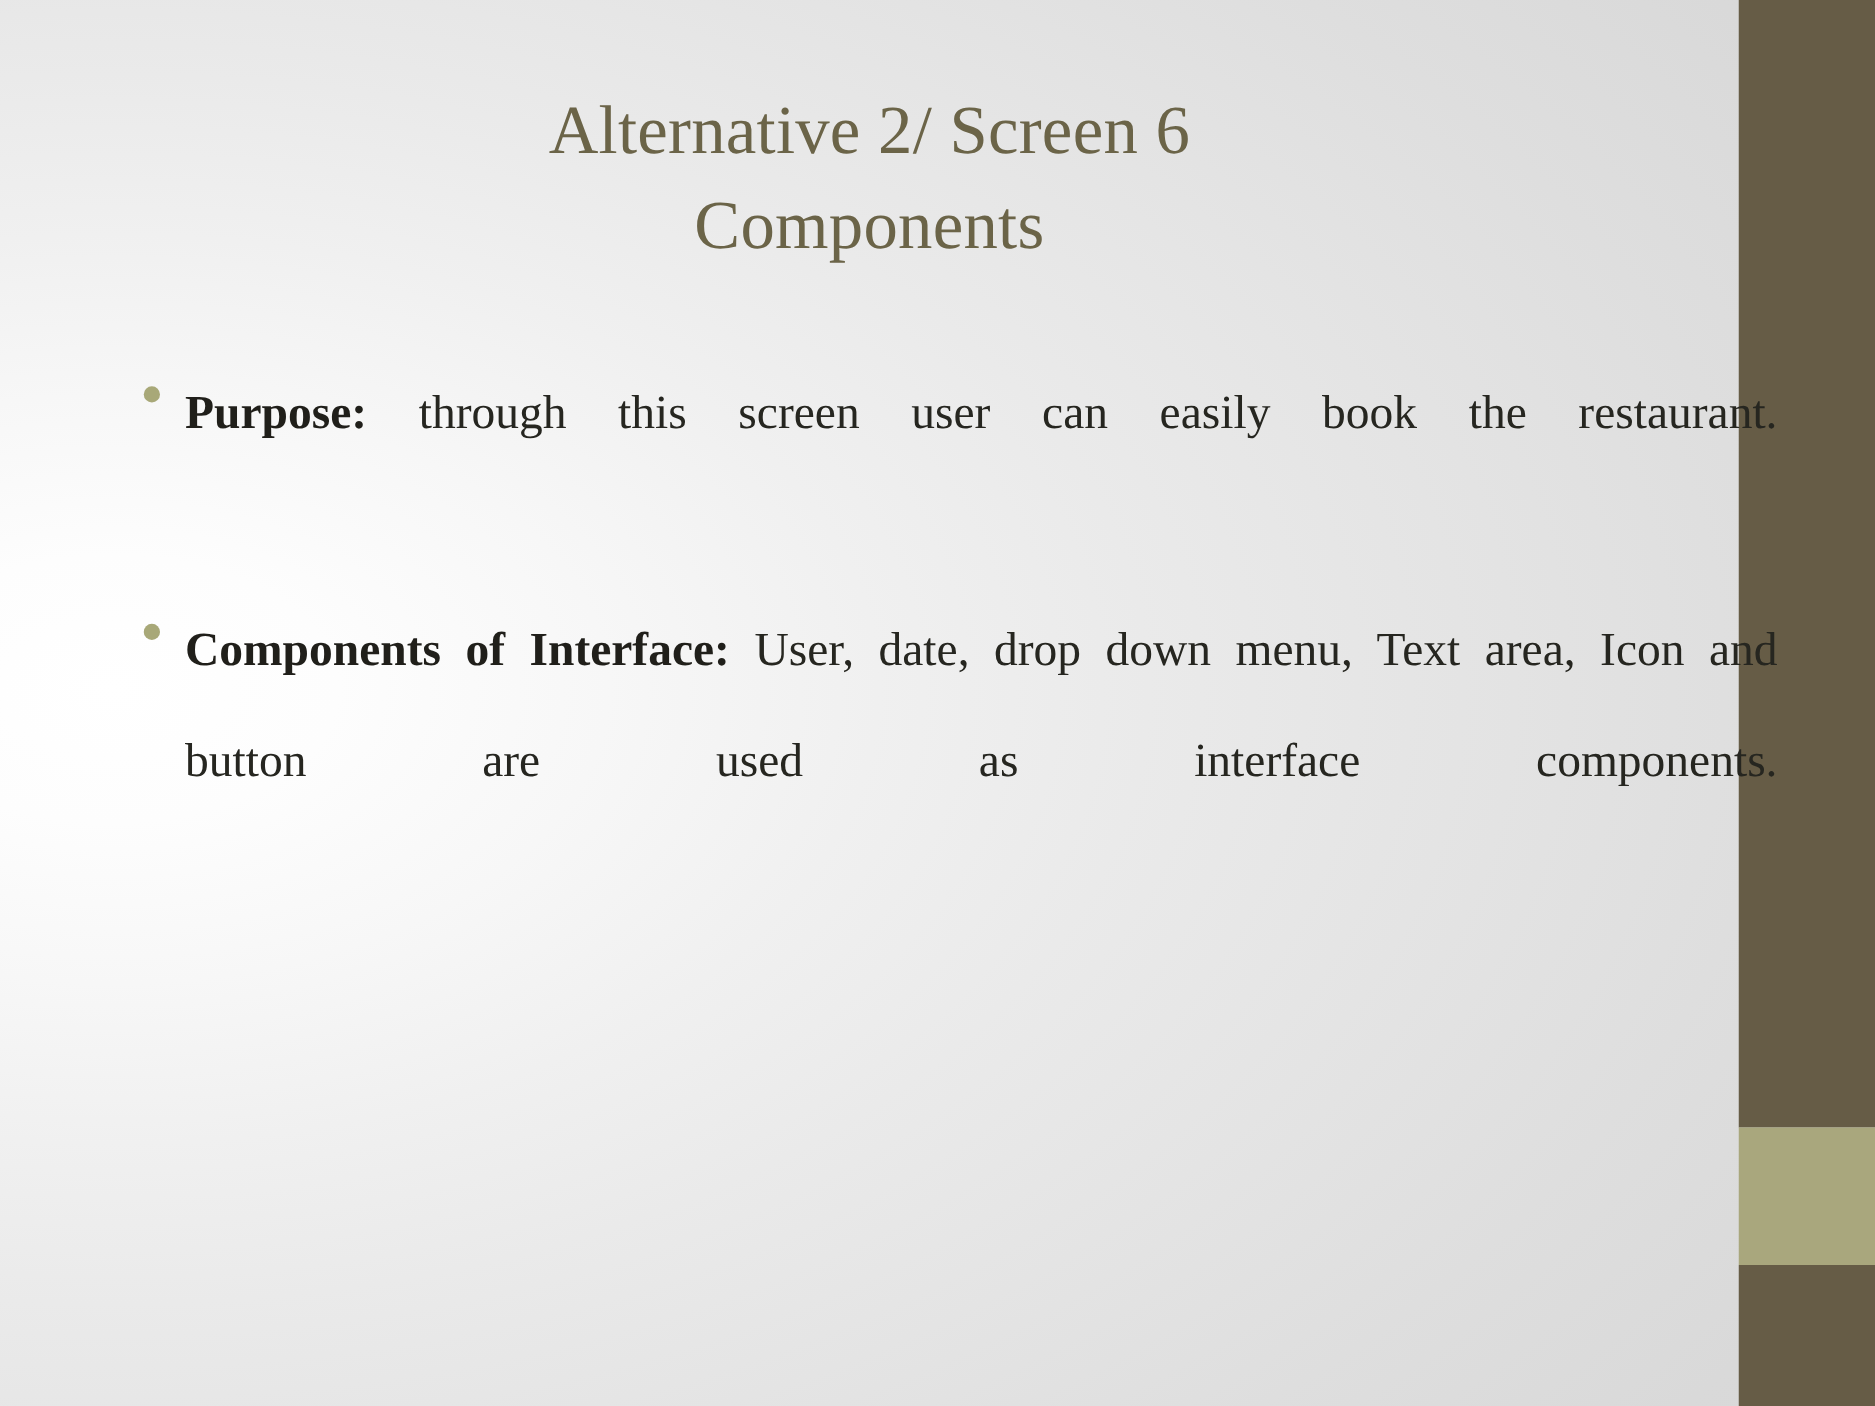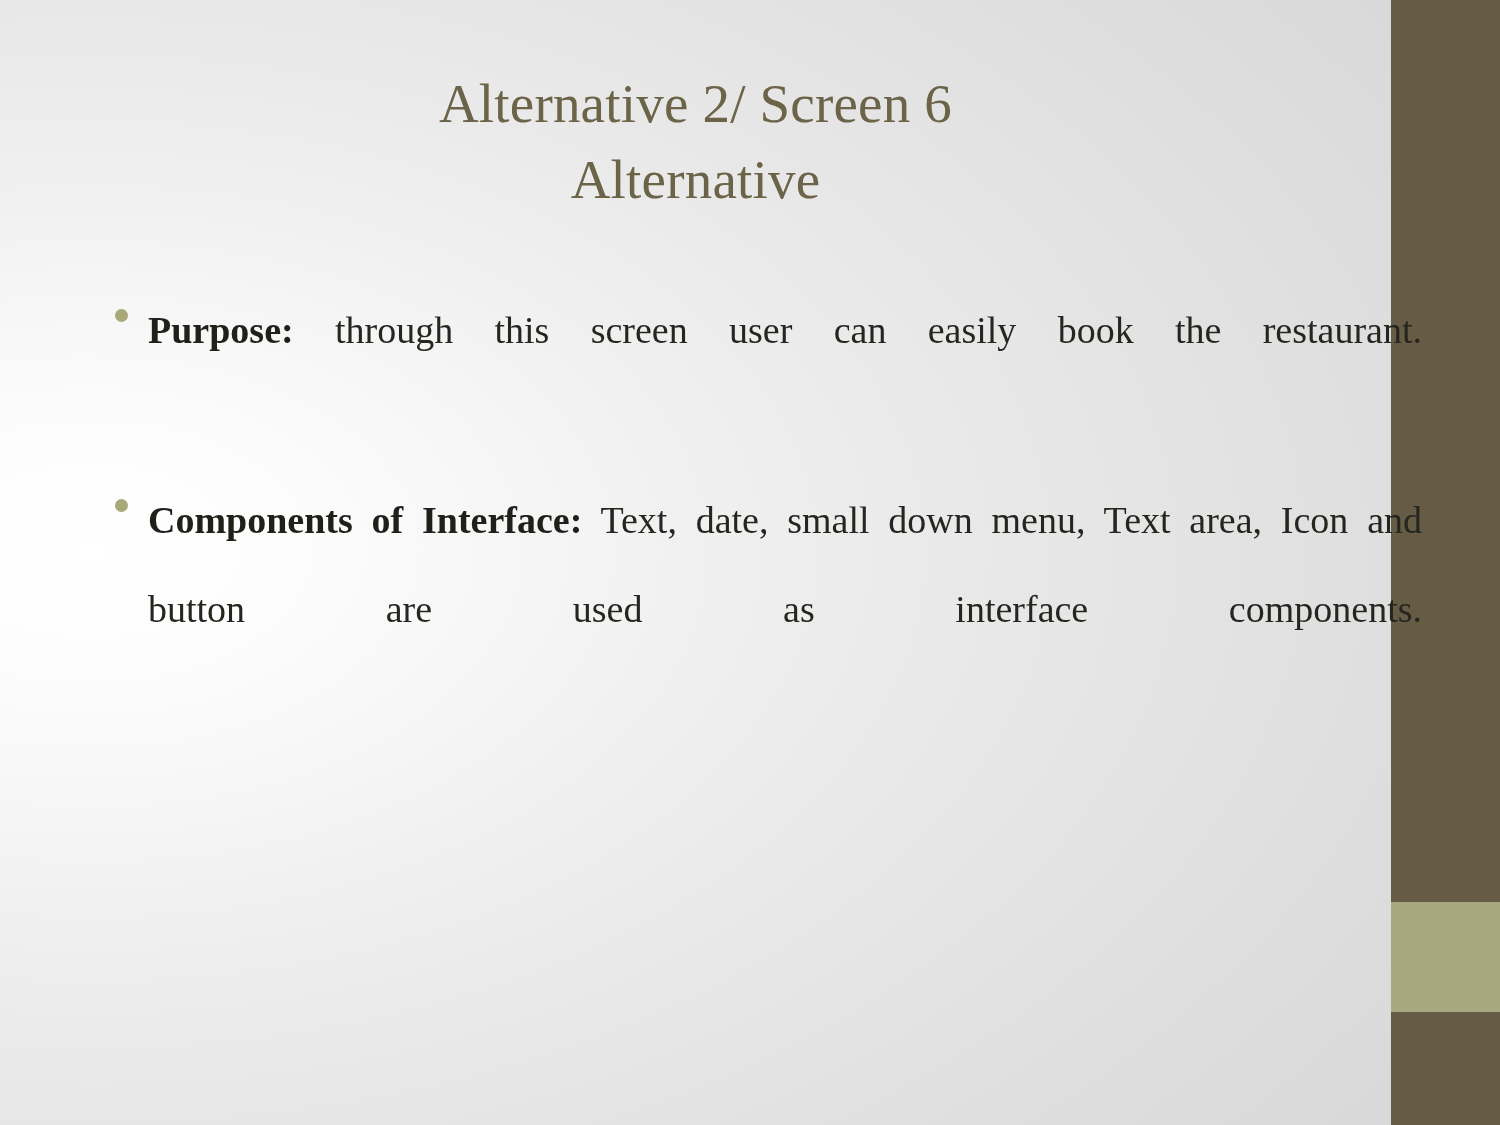--- a/index.html
+++ b/index.html
@@ -115,33 +115,33 @@
     color: #201f1a;
   }
 </style>
 </head>
 <body>
 
 <div id="slide">
 
   <div id="title-block">
     <span class="title-line">Alternative 2/ Screen 6</span>
-    <span class="title-line">Alternative</span>
+    <span class="title-line">Components</span>
   </div>
 
   <div id="body-block">
 
     <div class="bullet-row">
       <span class="bullet-dot"></span>
       <span class="bullet-text"><span class="lead">Purpose:</span><span> through this screen user can easily book the restaurant.</span></span>
     </div>
 
     <div class="bullet-row">
       <span class="bullet-dot"></span>
-      <span class="bullet-text"><span class="lead">Components of Interface:</span><span> Text, date, small down menu, Text area, Icon and button are used as interface components.</span></span>
+      <span class="bullet-text"><span class="lead">Components of Interface:</span><span> User, date, drop down menu, Text area, Icon and button are used as interface components.</span></span>
     </div>
 
 
   </div>
 
   <div id="right-band">
     <div class="band-seg" id="band-top"></div>
     <div class="band-seg" id="band-accent"></div>
     <div class="band-seg" id="band-bottom"></div>
   </div>

